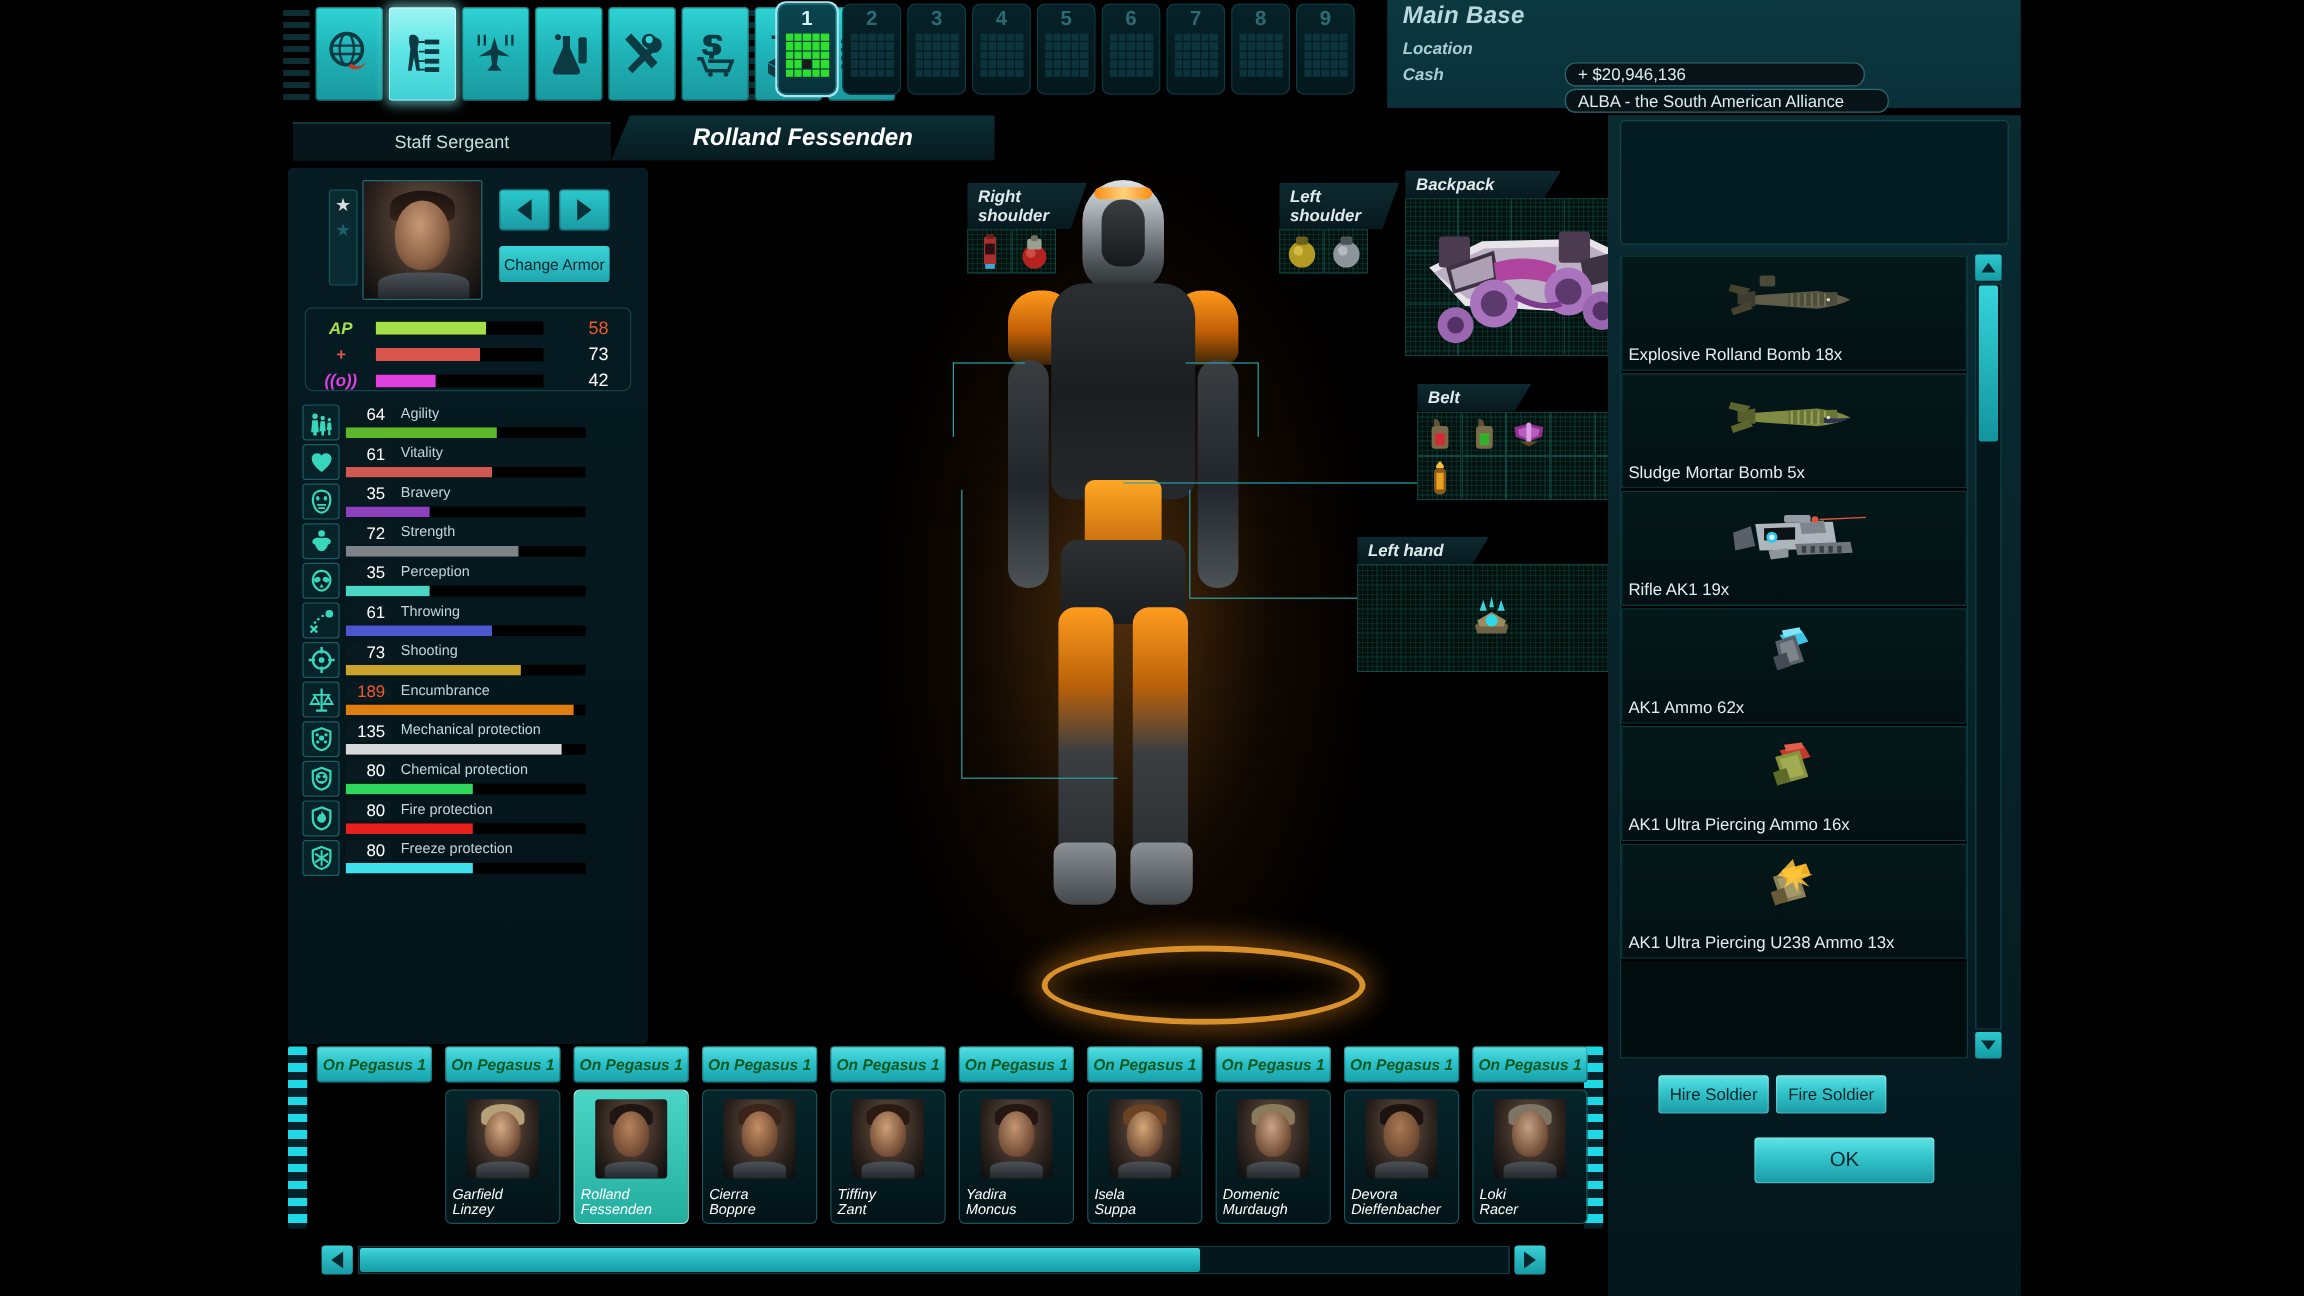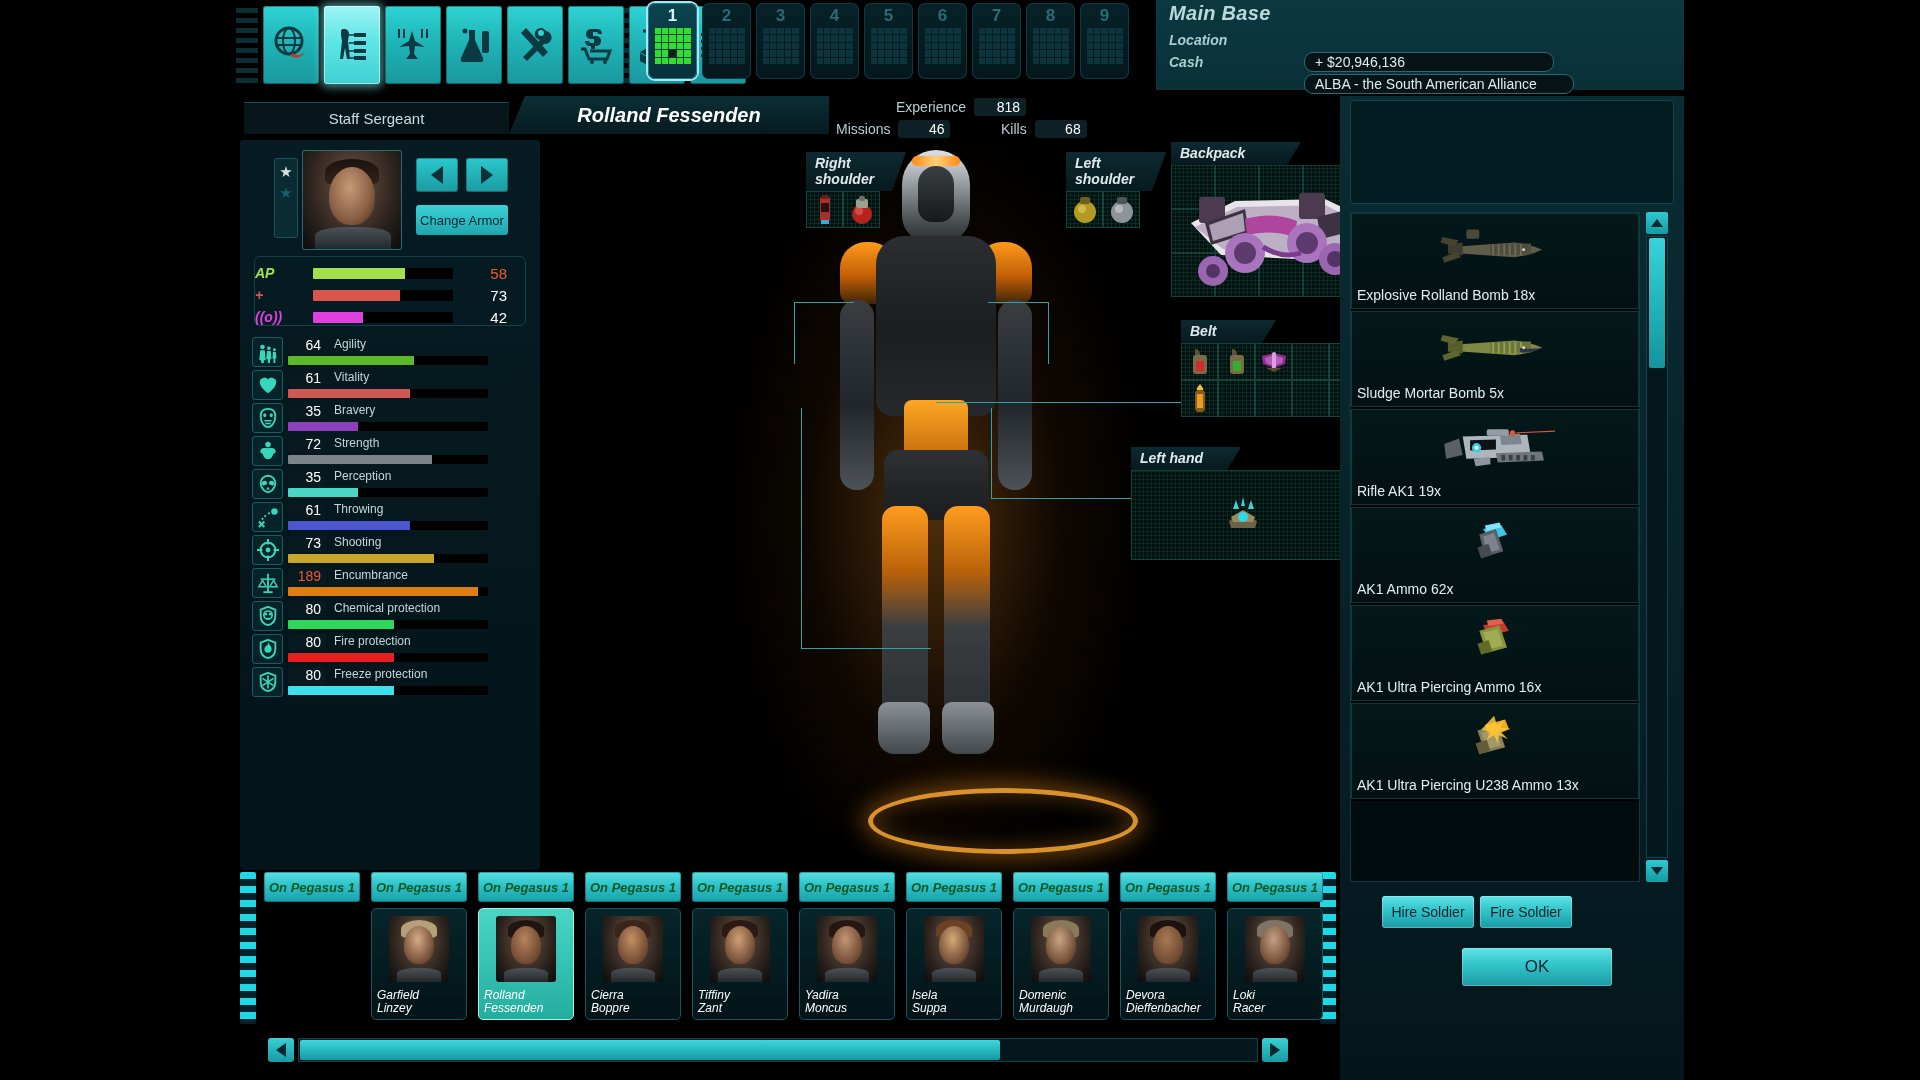--- a/index.html
+++ b/index.html
@@ -180,21 +180,21 @@
     position: absolute; left: 166px; top: 57px; width: 92px; height: 30px;
     background: linear-gradient(to bottom,#3ad3d7,#1fa6ae);
     border-radius: 3px; color: #04282e; font-size: 13px;
     display: flex; align-items: center; justify-content: center;
   }
   #vitals {
     position: absolute; left: 14px; top: 116px; width: 272px; height: 70px;
     background: #061b21; border: 1px solid #134249; border-radius: 6px;
   }
   .vrow { position: absolute; left: 0; width: 272px; height: 22px; display: flex; align-items: center; }
-  .vrow .vic { width: 58px; font-size: 14px; font-weight: bold; font-style: italic; }
+  .vrow .vic { width: 58px; text-align: center; font-size: 14px; font-weight: bold; font-style: italic; }
   .vbar { width: 140px; height: 11px; background: #000; border-radius: 1px; position: relative; overflow: hidden; }
   .vbar i { position:absolute; left:0; top:0; height:100%; display:block; }
   .vnum { width: 64px; text-align: right; padding-right: 10px; font-size: 15px; color: #fff; }
 
   #stats { position: absolute; left: 12px; top: 196px; width: 276px; }
   .statrow { position: relative; height: 33px; margin-bottom: 0px; }
   .sicon {
     position: absolute; left: 0; top: 1px; width: 31px; height: 30px;
     background: #07232a; border: 1px solid #1d5b64; border-radius: 3px;
     display: flex; align-items: center; justify-content: center;
@@ -780,34 +780,20 @@
     </div>
   </div>
 
   <div id="soldierhdr">
     <div id="rankbox">
       <span>Staff Sergeant</span>
     </div>
     <div id="namebox">
       <span>Rolland Fessenden</span>
     </div>
-    <div id="xpbox">
-      <div class="xprow" style="left:60px; top:2px;">
-        <span class="xplabel">Experience</span>
-        <span class="xpval">818</span>
-      </div>
-      <div class="xprow" style="left:0px; top:24px;">
-        <span class="xplabel">Missions</span>
-        <span class="xpval">46</span>
-      </div>
-      <div class="xprow" style="left:165px; top:24px;">
-        <span class="xplabel">Kills</span>
-        <span class="xpval">68</span>
-      </div>
-    </div>
   </div>
 
   <div id="leftpanel">
     <div id="portraitrow">
       <div id="stars">
         <span class="st" style="color:#d8dde0;">★</span>
         <span class="st" style="color:#1e5e68;">★</span>
       </div>
       <div id="portrait">
         <div class="hair"></div>
@@ -968,20 +954,39 @@
                 <path d="M6 9l-4 7h8zM18 9l-4 7h8z" fill="none" stroke="#38d6bb" stroke-width="1.6"></path>
                 <path d="M7 21h10v2H7z"></path>
               </svg>
             </span>
             <span class="svalwrap">
               <span class="sval warn">189</span>
               <span class="slabel">Encumbrance</span>
             </span>
             <span class="sbar">
               <i style="width:95%;background:#e07d10;"></i>
+            </span>
+          </div>
+          <div class="statrow">
+            <span class="sicon">
+              <svg viewBox="0 0 24 24">
+                <path d="M12 2l8 3v7c0 6-4 9-8 10-4-1-8-4-8-10V5z" fill="none" stroke="#38d6bb" stroke-width="2"></path>
+                <circle cx="12" cy="11" r="2.4"></circle>
+                <circle cx="8" cy="8" r="1.5"></circle>
+                <circle cx="16" cy="8" r="1.5"></circle>
+                <circle cx="8.5" cy="14.5" r="1.5"></circle>
+                <circle cx="15.5" cy="14.5" r="1.5"></circle>
+              </svg>
+            </span>
+            <span class="svalwrap">
+              <span class="sval">135</span>
+              <span class="slabel">Mechanical protection</span>
+            </span>
+            <span class="sbar">
+              <i style="width:90%;background:#d7dadd;"></i>
             </span>
           </div>
           <div class="statrow">
             <span class="sicon">
               <svg viewBox="0 0 24 24">
                 <path d="M12 2l8 3v7c0 6-4 9-8 10-4-1-8-4-8-10V5z" fill="none" stroke="#38d6bb" stroke-width="2"></path>
                 <circle cx="12" cy="11" r="4.5" fill="none" stroke="#38d6bb" stroke-width="1.8"></circle>
                 <circle cx="9.6" cy="10" r="1.5"></circle>
                 <circle cx="14.4" cy="10" r="1.5"></circle>
                 <path d="M10 14h4v2h-4z"></path>

